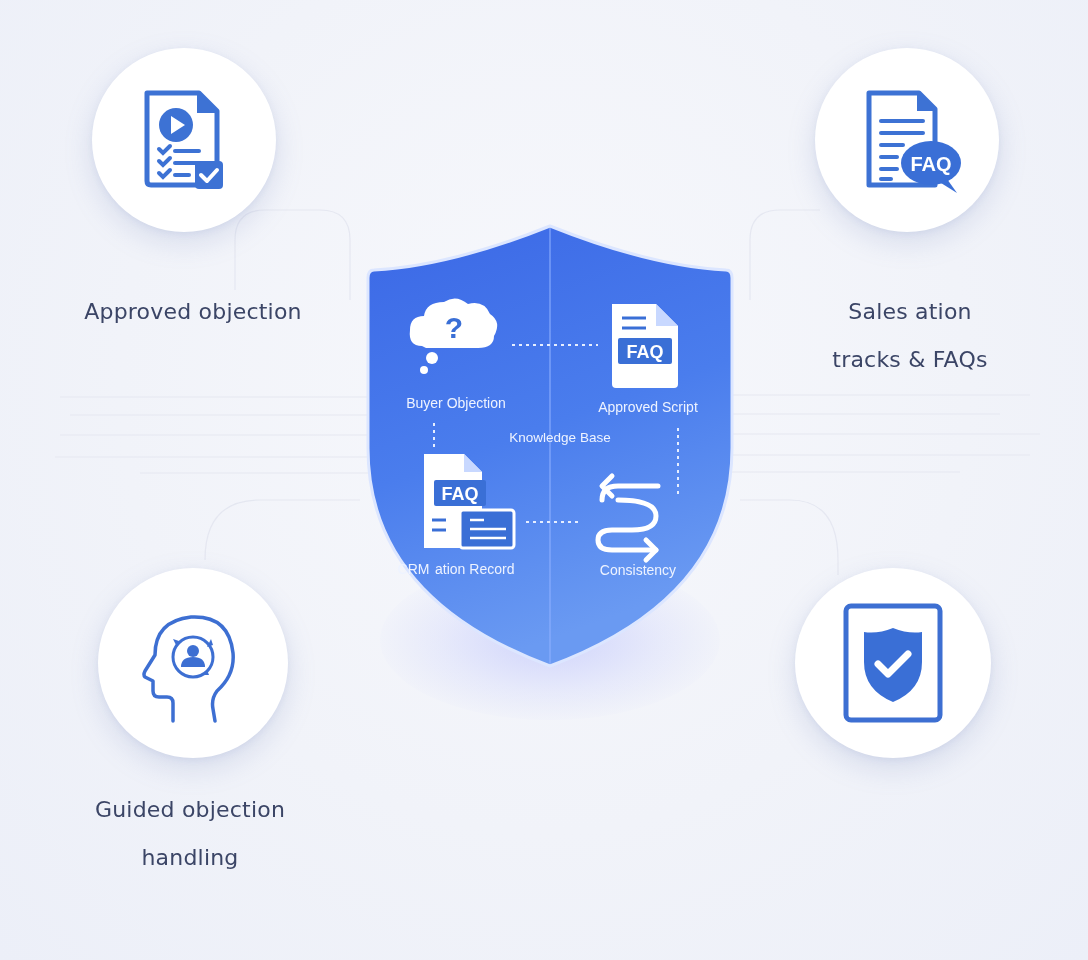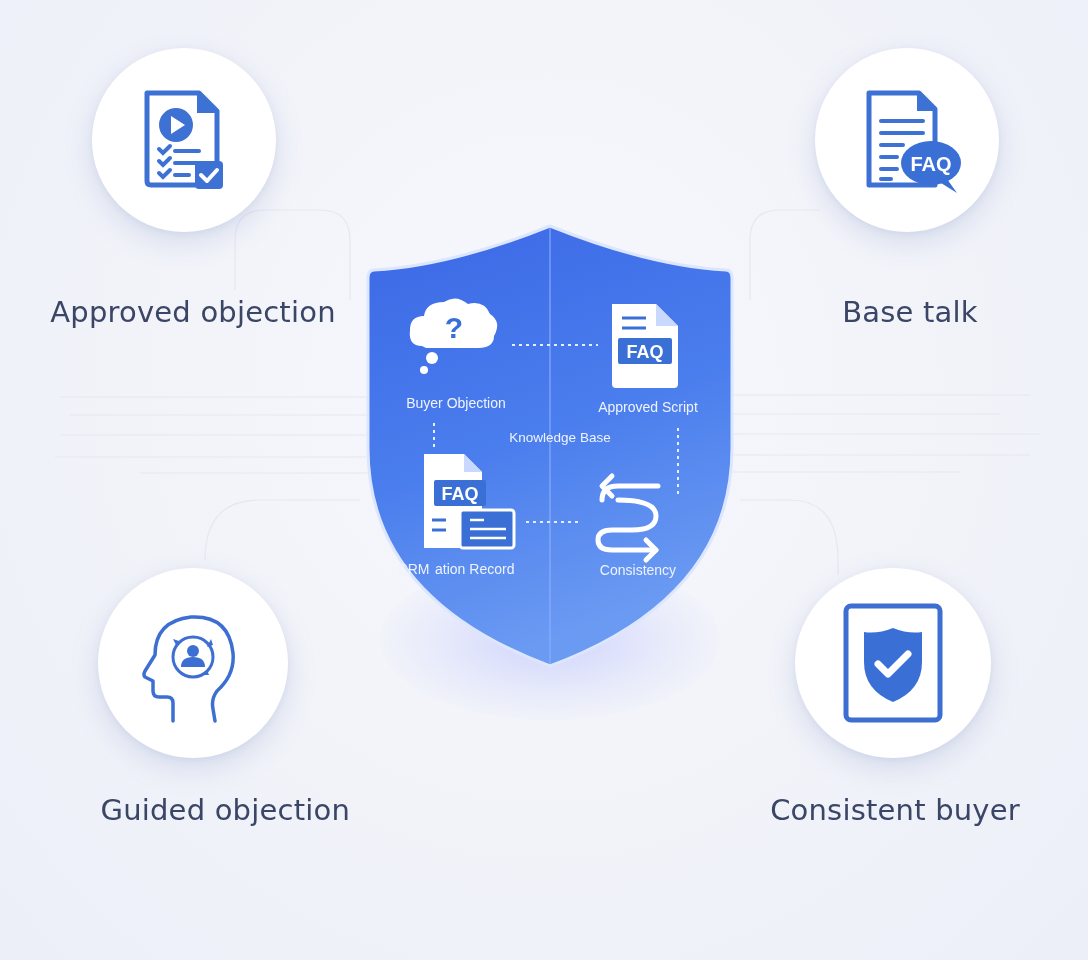--- a/index.html
+++ b/index.html
@@ -10,21 +10,21 @@
   }
   .bg-lines { position:absolute; left:0; top:0; width:1088px; height:960px; }
   .circle {
     position:absolute; width:184px; height:184px; border-radius:50%;
     background:#ffffff;
     box-shadow: 0 10px 28px rgba(120,135,190,0.22), 0 2px 6px rgba(120,135,190,0.10);
     display:flex; align-items:center; justify-content:center;
   }
   .label {
     position:absolute; text-align:center; color:#3b4566;
-    font-size:29px; line-height:48px; letter-spacing:0.2px;
+    font-size:22px; line-height:48px; letter-spacing:0.2px;
     white-space:nowrap;
   }
   .shield-wrap { position:absolute; left:360px; top:218px; width:380px; height:470px; }
   .shield-glow {
     position:absolute; left:380px; top:560px; width:340px; height:160px;
     border-radius:50%;
     background: radial-gradient(ellipse at center, rgba(140,150,255,0.35) 0%, rgba(160,170,255,0.15) 45%, rgba(255,255,255,0) 75%);
   }
   .s-text { font-family:"Liberation Sans","DejaVu Sans",sans-serif; fill:#eef3ff; }
 </style>
@@ -83,47 +83,48 @@
       <line x1="34" y1="72" x2="50" y2="72"></line>
       <line x1="34" y1="84" x2="50" y2="84"></line>
       <line x1="34" y1="94" x2="44" y2="94"></line>
     </g>
     <ellipse cx="84" cy="78" rx="30" ry="22" fill="#3a6fd6"></ellipse>
     <path d="M100 94 L110 108 L94 98 Z" fill="#3a6fd6"></path>
     <text x="84" y="86" text-anchor="middle" font-family="Liberation Sans, sans-serif" font-weight="bold" font-size="20" fill="#fff">FAQ</text>
   </svg>
 </div>
 <div class="label" style="left:760px; top:288px; width:300px;">
-  <div>Base talk</div>
+  <div>Sales ation</div>
+  <div>tracks &amp; FAQs</div>
 </div>
 
 <div class="circle" style="left:98px; top:568px; width:190px; height:190px;">
   <svg width="120" height="120" viewBox="0 0 120 120">
     <path d="M40 118 L40 100 Q40 94 34 94 L26 94 Q20 94 20 88 L20 78 L12 74 Q10 72 12 68 L22 52 Q22 18 58 14 Q96 12 100 50 Q102 72 84 88 Q78 96 80 106 L82 118" fill="none" stroke="#3d6fd2" stroke-width="3.5" stroke-linejoin="round" stroke-linecap="round"></path>
     <circle cx="60" cy="54" r="20" fill="none" stroke="#3d6fd2" stroke-width="3"></circle>
     <circle cx="60" cy="48" r="6" fill="#3d6fd2"></circle>
     <path d="M48 64 Q48 54 60 54 Q72 54 72 64 Z" fill="#3d6fd2"></path>
     <path d="M40 36 l6 2 l-2 6 Z" fill="#3d6fd2"></path>
     <path d="M78 36 l2 6 l-6 2 Z" fill="#3d6fd2"></path>
     <path d="M76 72 l-6 0 l4 -5 Z" fill="#3d6fd2"></path>
   </svg>
 </div>
-<div class="label" style="left:30px; top:786px; width:320px;text-align:right;">
+<div class="label" style="left:30px; top:786px; width:320px;">
   <div>Guided objection</div>
+  <div>handling</div>
 </div>
 
 <div class="circle" style="left:795px; top:568px; width:196px; height:190px;">
   <svg width="110" height="130" viewBox="0 0 110 130">
     <rect x="8" y="8" width="94" height="114" rx="5" fill="#fff" stroke="#3d6fd2" stroke-width="5"></rect>
     <path d="M55 30 Q40 36 26 34 L26 64 Q26 92 55 104 Q84 92 84 64 L84 34 Q70 36 55 30 Z" fill="#3a6fd6"></path>
     <path d="M40 66 l10 10 l20 -20" stroke="#fff" stroke-width="7" fill="none" stroke-linecap="round" stroke-linejoin="round"></path>
   </svg>
 </div>
 <div class="label" style="left:740px; top:786px; width:310px;">
-  <div>Consistent buyer</div>
 </div>
 
 <div class="shield-glow"></div>
 
 <div class="shield-wrap">
   <svg width="380" height="470" viewBox="0 0 380 470">
     <defs>
       <linearGradient id="shieldGrad" x1="0" y1="0" x2="0.3" y2="1">
         <stop offset="0" stop-color="#3b68e6"></stop>
         <stop offset="0.55" stop-color="#4a7ded"></stop>

